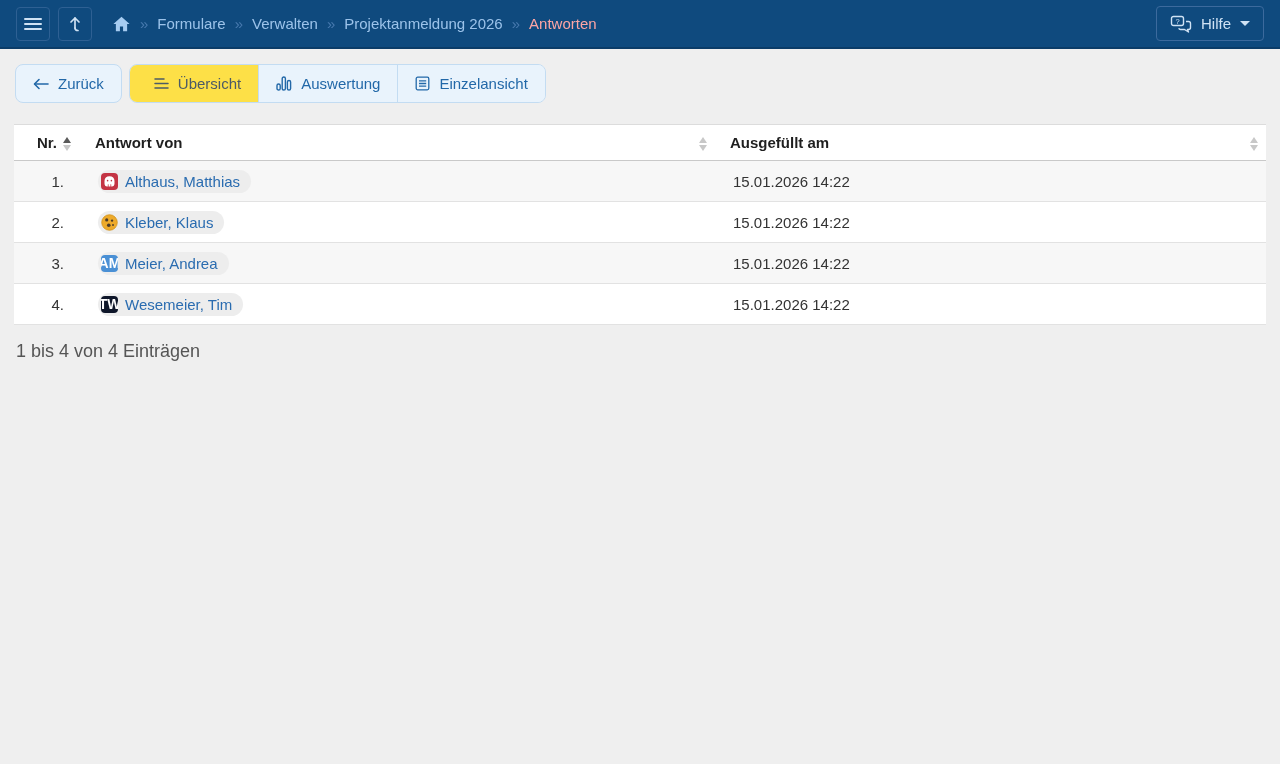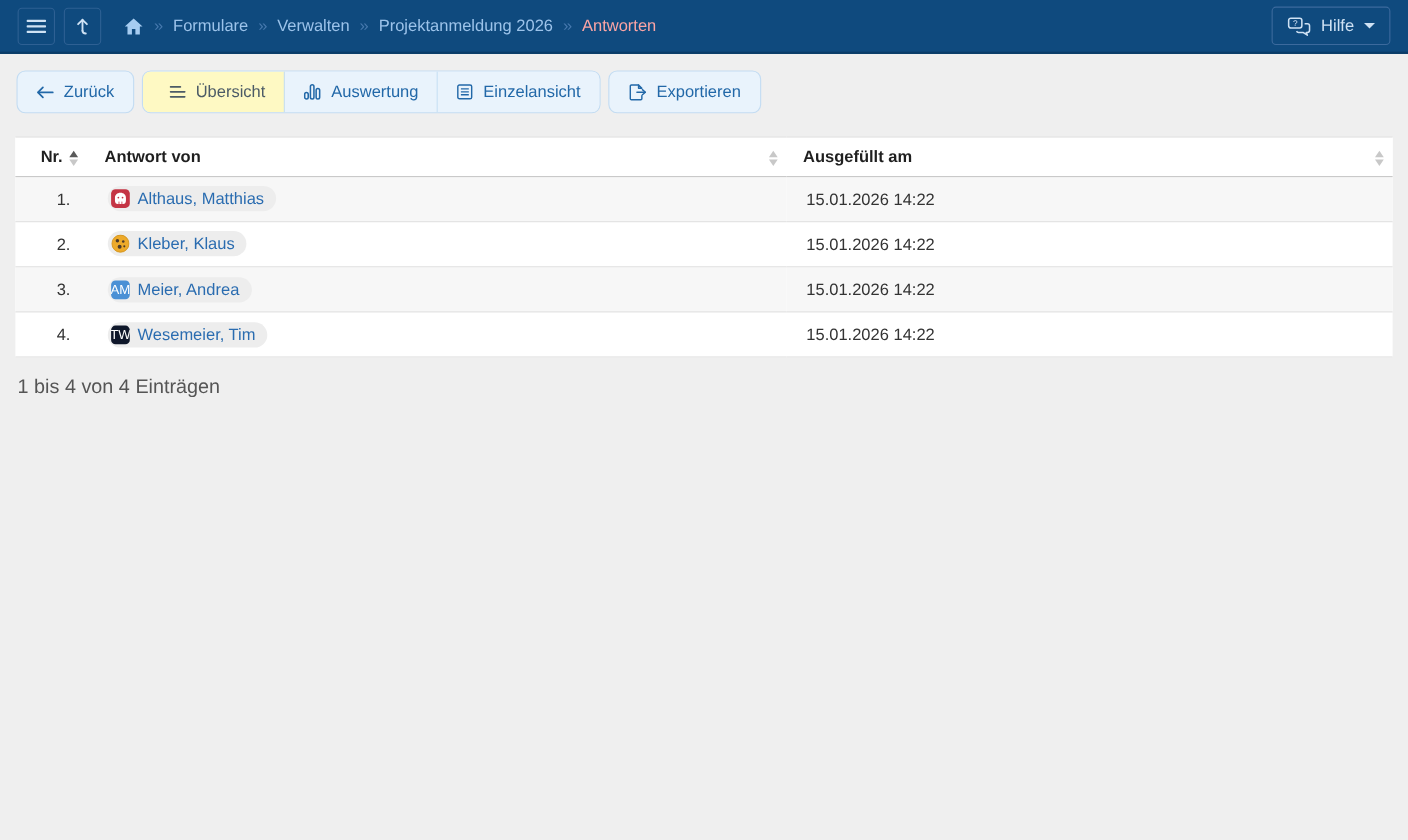--- a/index.html
+++ b/index.html
@@ -56,21 +56,21 @@
     display:flex; border:1px solid #c3dcf2; border-radius:8px;
     overflow:hidden; background:#e9f3fc;
   }
   .segment {
     display:flex; align-items:center; gap:9px;
     padding:0 17px; font-size:15px; color:#2268a8;
     background:#e9f3fc; border:none; border-right:1px solid #c3dcf2;
     height:37px; cursor:pointer; font-family:"Liberation Sans", sans-serif;
   }
   .segment:last-child { border-right:none; }
-  .segment.active { background:#fef9c3; color:#4c5b66;padding-left:24px; }
+  .segment.active { background:#fde047; color:#4c5b66;padding-left:24px; }
 
   
   .table-wrap { margin:21px 14px 0 14px; }
   table { width:100%; border-collapse:collapse; background:#fff; font-size:15px; table-layout:fixed; }
   thead th {
     font-weight:bold; color:#1f1f1f; height:36px;
     border-top:1px solid #dcdcdc; border-bottom:1px solid #c9c9c9;
     background:#fff; text-align:left; padding:0; cursor:pointer;
   }
   .th-inner { display:flex; align-items:flex-end; }
@@ -98,21 +98,21 @@
   .person {
     display:inline-flex; align-items:center; gap:7px;
     background:#ededed; border-radius:12px;
     padding:3px 11px 3px 3px;
     color:#2a6cb0; text-decoration:none; cursor:pointer;
   }
   .avatar {
     width:17px; height:17px; border-radius:4px; flex:0 0 auto;
     display:flex; align-items:center; justify-content:center; overflow:hidden;
   }
-  .avatar.initials { color:#fff; font-size:12px; font-weight:normal; }
+  .avatar.initials { color:#fff; font-size:14px; font-weight:bold; }
   .avatar svg { display:block; }
 
   .summary { margin:16px 0 0 16px; font-size:18px; color:#555; }
 </style>
 </head>
 <body>
 
 <header class="topbar">
   <button class="icon-btn">
     <span>
@@ -214,33 +214,20 @@
             <line x1="4" y1="4.8" x2="11.2" y2="4.8"></line>
             <line x1="4" y1="7.5" x2="11.2" y2="7.5"></line>
             <line x1="4" y1="10.2" x2="11.2" y2="10.2"></line>
           </g>
         </svg>
       </span>
       <span>Einzelansicht</span>
     </button>
   </div>
 
-  <button class="btn">
-    <span style="display:flex;">
-      <svg width="17" height="16" viewBox="0 0 17 16">
-        <g stroke="#2268a8" stroke-width="1.3" fill="none" stroke-linejoin="round" stroke-linecap="round">
-          <path d="M9.5 1.3 H3 a1 1 0 0 0 -1 1 V13.7 a1 1 0 0 0 1 1 H11.5 a1 1 0 0 0 1 -1 V11"></path>
-          <path d="M9.5 1.3 L12.5 4.3 H9.5 Z"></path>
-          <path d="M8 7.8 H15.5"></path>
-          <path d="M13 5.5 L15.7 7.8 L13 10.1"></path>
-        </g>
-      </svg>
-    </span>
-    <span>Exportieren</span>
-  </button>
 </div>
 
 <div class="table-wrap">
   <table>
     <colgroup>
         <col style="width:66px">
         <col style="width:635px">
         <col>
       </colgroup>
     <thead>

